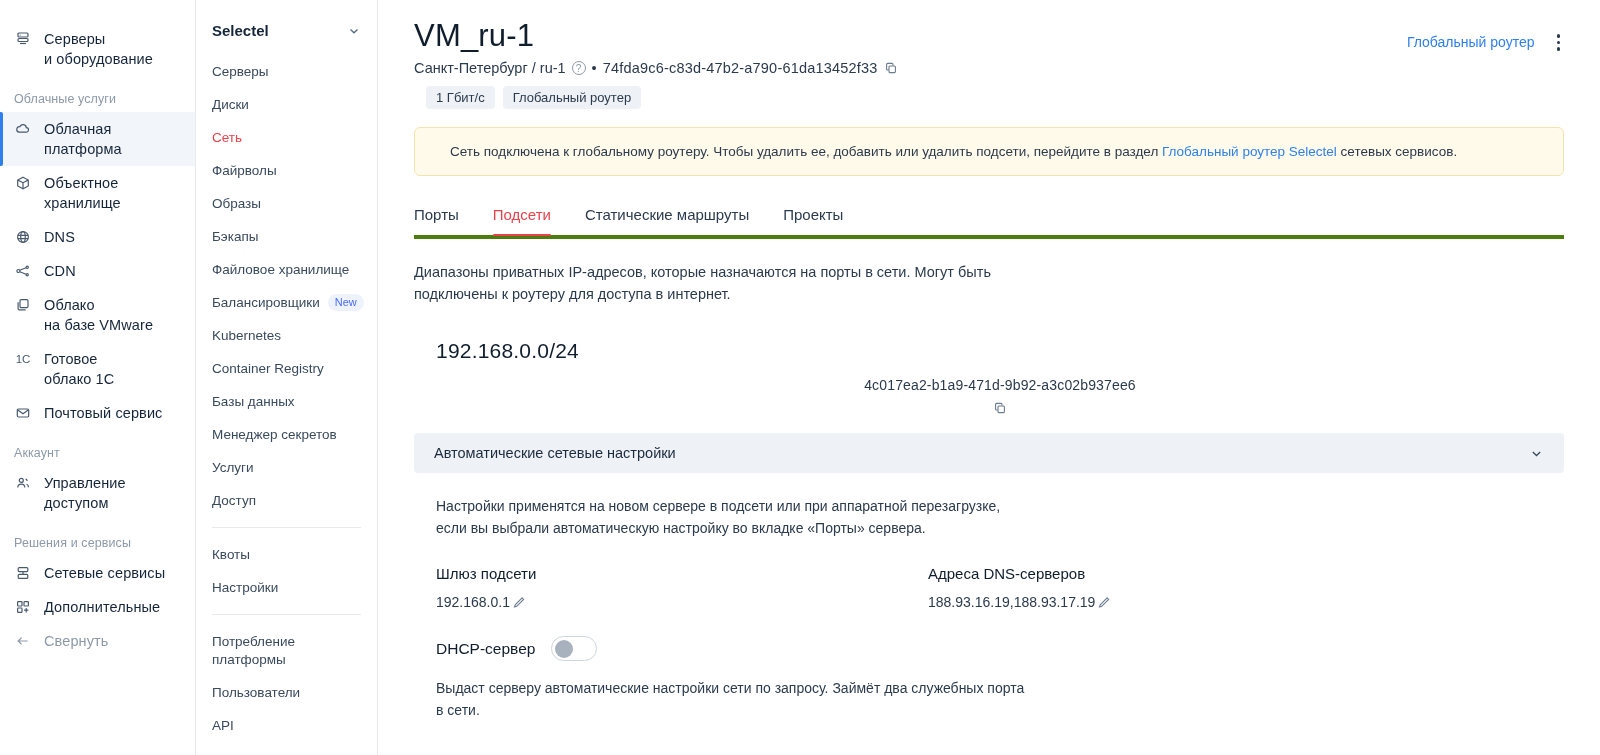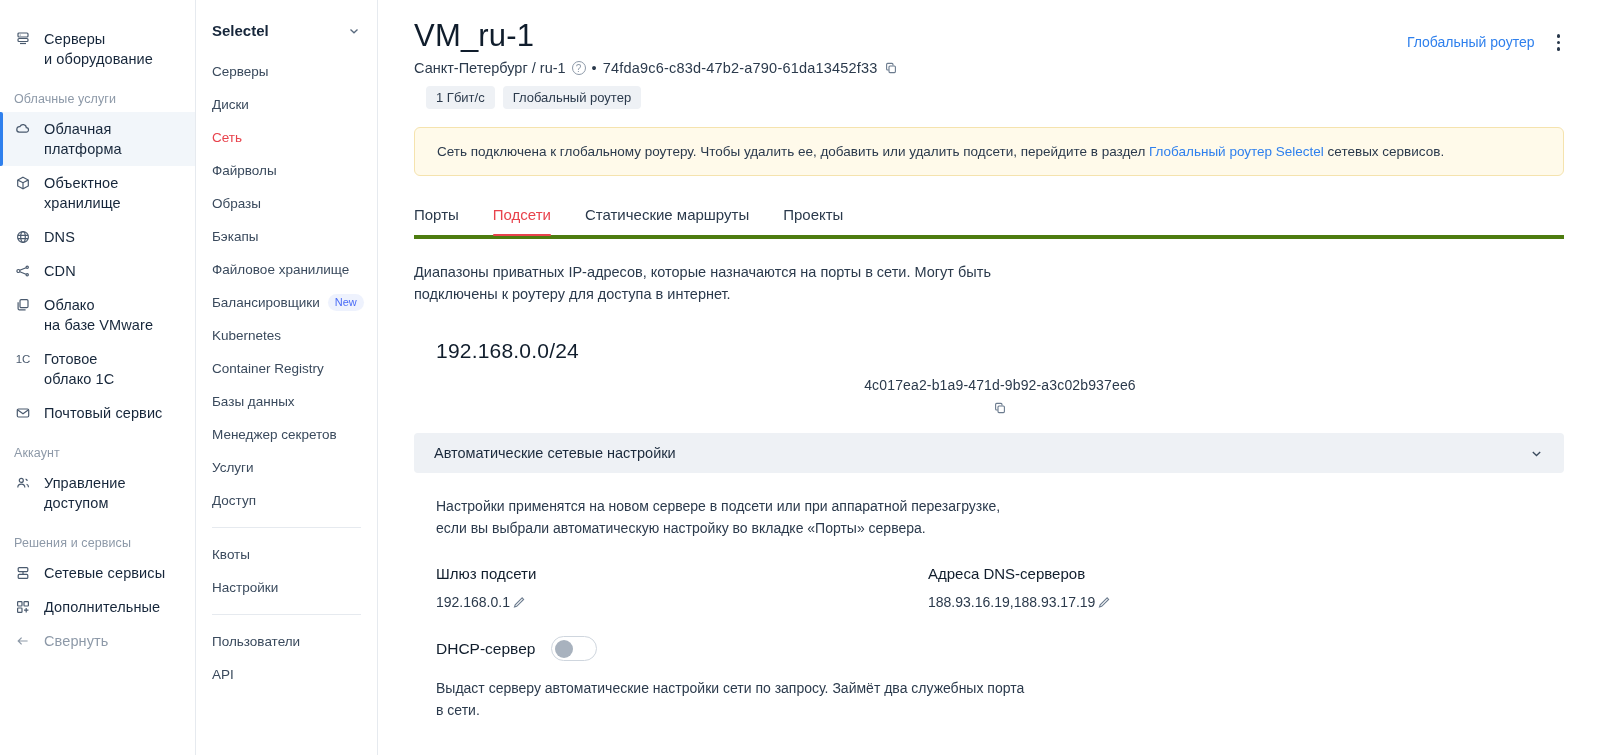--- a/index.html
+++ b/index.html
@@ -97,21 +97,21 @@
      font-size: 10px; color: #8d99a8; display: inline-flex; align-items: center; justify-content: center; cursor: pointer; }
   .dot-sep { color: #2b3a4c; }
   .uuid { letter-spacing: .2px; }
   .copy-ico { color: #6b7b8e; cursor: pointer; display: inline-flex; }
 
   .chips { display: flex; gap: 8px; margin-bottom: 18px; padding-left: 12px; }
   .chip { background: #eef1f5; color: #2b3a4c; font-size: 13px; border-radius: 4px; padding: 4px 10px; }
 
   .alert {
     background: #fffaea; border: 1px solid #f5e3ae; border-radius: 6px;
-    padding: 14px 22px; font-size: 13.5px; color: #2b3a4c; line-height: 19px;
+    padding: 14px 35px; font-size: 13.5px; color: #2b3a4c; line-height: 19px;
     margin-bottom: 30px;
   }
   .alert a { color: #2f80ed; text-decoration: none; cursor: pointer; }
 
   .tabs { display: flex; gap: 34px; border-bottom: 4px solid #4d7c0f; }
   .tab { font-size: 15px; color: #2b3a4c; padding: 0 0 12px 0; cursor: pointer; position: relative; }
   .tab.active { color: #e8424c; }
   .tab.active::after {
     content: ""; position: absolute; left: 0; right: 0; bottom: -1px;
     height: 2px; background: #e8424c; border-radius: 2px;
@@ -323,20 +323,22 @@
     <div class="nav2-item"><span>Услуги</span></div>
     <div class="nav2-item"><span>Доступ</span></div>
 
     <div class="nav2-sep"></div>
 
     <div class="nav2-item"><span>Квоты</span></div>
     <div class="nav2-item"><span>Настройки</span></div>
 
     <div class="nav2-sep"></div>
 
+    <div class="nav2-item"><span>Потребление
+платформы</span></div>
     <div class="nav2-item"><span>Пользователи</span></div>
     <div class="nav2-item"><span>API</span></div>
   </aside>
 
   <main class="main">
 
     <div class="title-row">
       <div>
         <h1 class="page-title">VM_ru-1</h1>
         <div class="subtitle">

